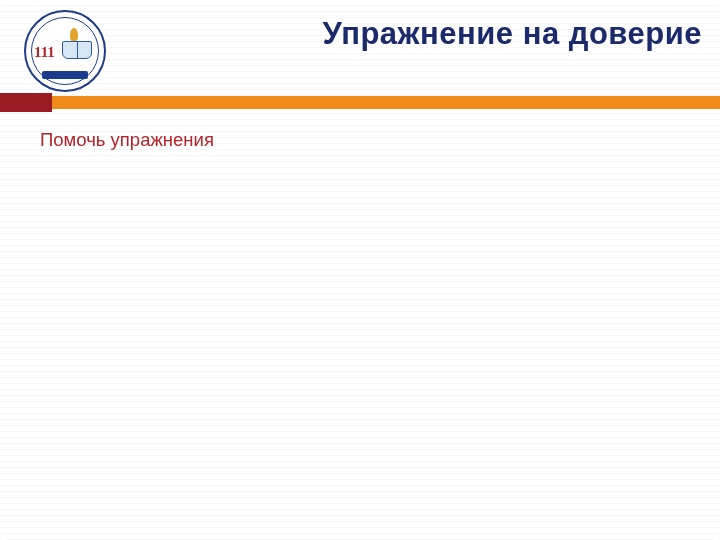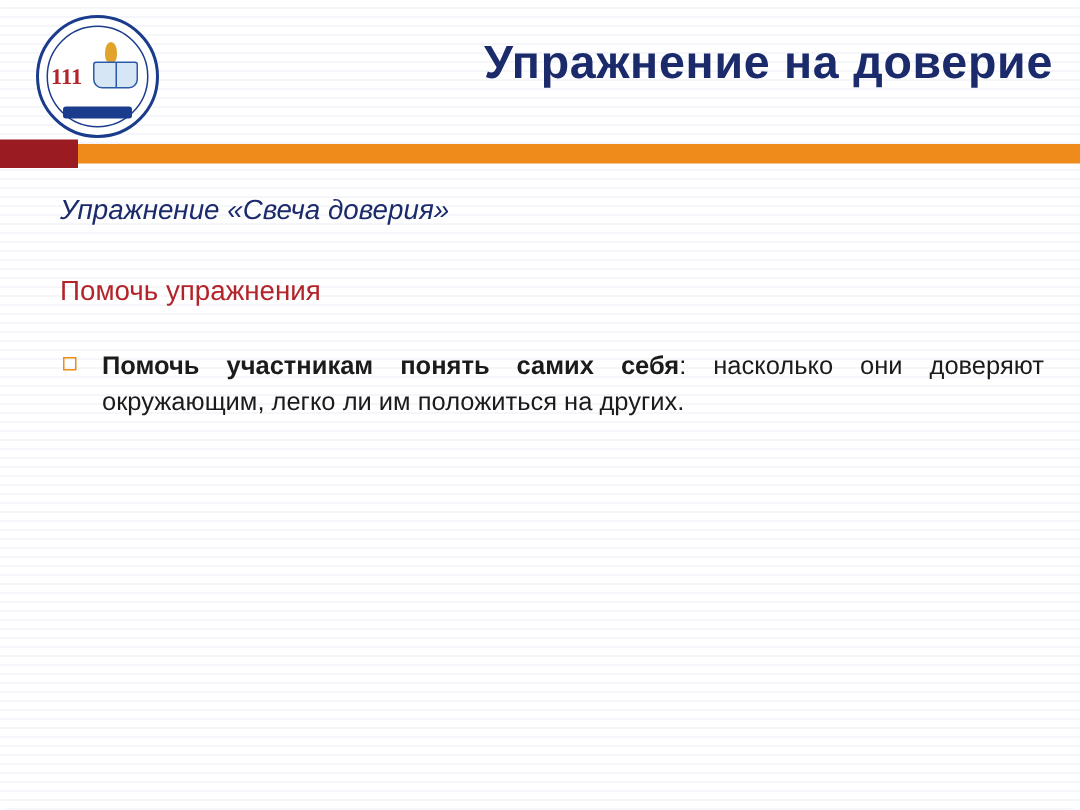--- a/index.html
+++ b/index.html
@@ -35,21 +35,21 @@
     position: absolute;
     top: 0;
     left: 0;
     right: 0;
     height: 110px;
   }
 
   .title {
     position: absolute;
     right: 18px;
-    top: 24px;
+    top: 16px;
     width: 500px;
     text-align: right;
     font-size: 31px;
     line-height: 1.18;
     font-weight: bold;
     color: #1b2a6b;
     letter-spacing: 0.5px;
   }
 
   
@@ -212,25 +212,20 @@
     </div>
 
     <div class="title">Упражнение на доверие</div>
 
     <div class="bar-orange"></div>
     <div class="bar-maroon"></div>
   </div>
 
   <div class="content">
 
-    <p class="lead">Упражнение «Свеча доверия»</p>
 
     <p class="subhead">Помочь упражнения</p>
 
     <ul class="bullets">
-      <li>
-        <span class="bullet-sq"></span>
-        <span class="b">Помочь участникам понять самих себя</span><span>: насколько они доверяют окружающим, легко ли им положиться на других.</span>
-      </li>
     </ul>
 
   </div>
 </div>
 
 </body></html>

